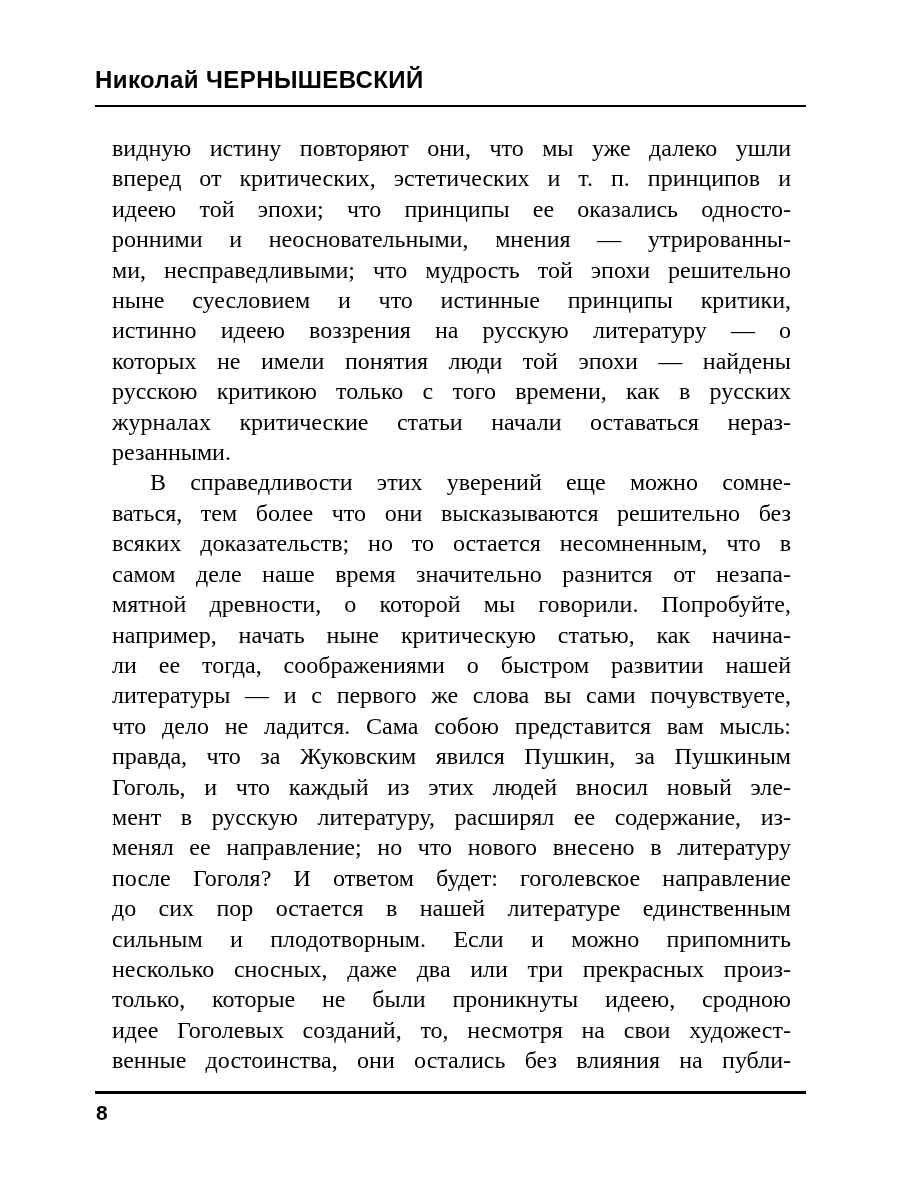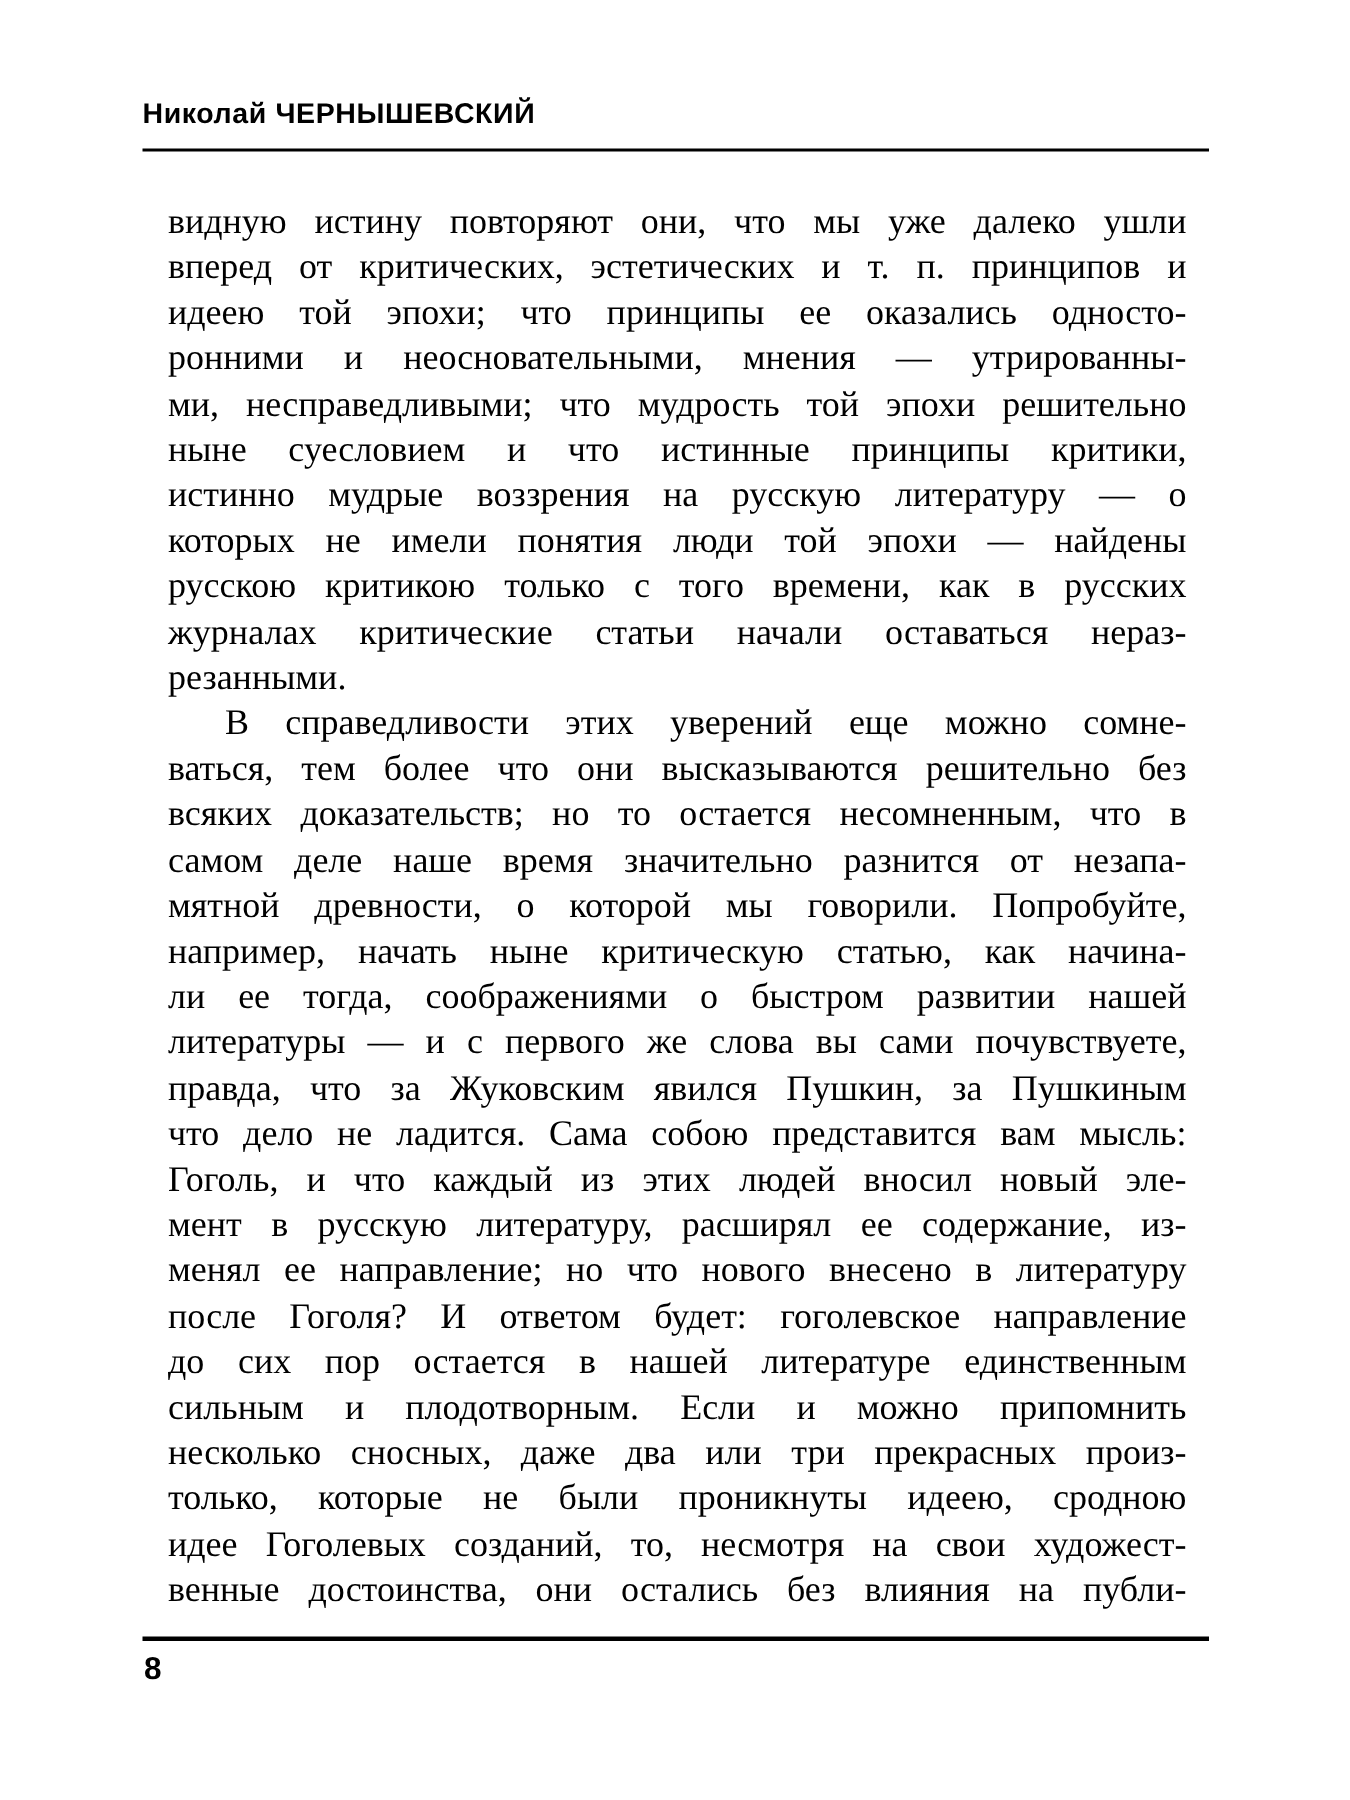--- a/index.html
+++ b/index.html
@@ -19,21 +19,21 @@
   }
   
   .running-header {
     position: absolute;
     left: 95px;
     top: 66px;
     width: 711px;
   }
   .author-line {
     font-family: "Liberation Sans", sans-serif;
-    font-size: 19px;
+    font-size: 24px;
     letter-spacing: 0.4px;
     color: #000;
     padding-bottom: 11px;
     border-bottom: 2.5px solid #000;
   }
   .author-first { font-weight: 600; }
   .author-last  { font-weight: 800; }
 
   
   .text-block {
@@ -85,37 +85,37 @@
   </header>
 
   <main class="text-block">
       <div class="paragraph">
         <div class="line">видную истину повторяют они, что мы уже далеко ушли</div>
         <div class="line">вперед от критических, эстетических и т. п. принципов и</div>
         <div class="line">идеею той эпохи; что принципы ее оказались односто-</div>
         <div class="line">ронними и неосновательными, мнения — утрированны-</div>
         <div class="line">ми, несправедливыми; что мудрость той эпохи решительно</div>
         <div class="line">ныне суесловием и что истинные принципы критики,</div>
-        <div class="line">истинно мудрые воззрения на русскую литературу — о</div>
+        <div class="line">истинно идеею воззрения на русскую литературу — о</div>
         <div class="line">которых не имели понятия люди той эпохи — найдены</div>
         <div class="line">русскою критикою только с того времени, как в русских</div>
         <div class="line">журналах критические статьи начали оставаться нераз-</div>
         <div class="line last">резанными.</div>
       </div>
       <div class="paragraph">
         <div class="line indent">В справедливости этих уверений еще можно сомне-</div>
         <div class="line">ваться, тем более что они высказываются решительно без</div>
         <div class="line">всяких доказательств; но то остается несомненным, что в</div>
         <div class="line">самом деле наше время значительно разнится от незапа-</div>
         <div class="line">мятной древности, о которой мы говорили. Попробуйте,</div>
         <div class="line">например, начать ныне критическую статью, как начина-</div>
         <div class="line">ли ее тогда, соображениями о быстром развитии нашей</div>
         <div class="line">литературы — и с первого же слова вы сами почувствуете,</div>
+        <div class="line">что дело не ладится. Сама собою представится вам мысль:</div>
         <div class="line">правда, что за Жуковским явился Пушкин, за Пушкиным</div>
-        <div class="line">что дело не ладится. Сама собою представится вам мысль:</div>
         <div class="line">Гоголь, и что каждый из этих людей вносил новый эле-</div>
         <div class="line">мент в русскую литературу, расширял ее содержание, из-</div>
         <div class="line">менял ее направление; но что нового внесено в литературу</div>
         <div class="line">после Гоголя? И ответом будет: гоголевское направление</div>
         <div class="line">до сих пор остается в нашей литературе единственным</div>
         <div class="line">сильным и плодотворным. Если и можно припомнить</div>
         <div class="line">несколько сносных, даже два или три прекрасных произ-</div>
         <div class="line">только, которые не были проникнуты идеею, сродною</div>
         <div class="line">идее Гоголевых созданий, то, несмотря на свои художест-</div>
         <div class="line">венные достоинства, они остались без влияния на публи-</div>

